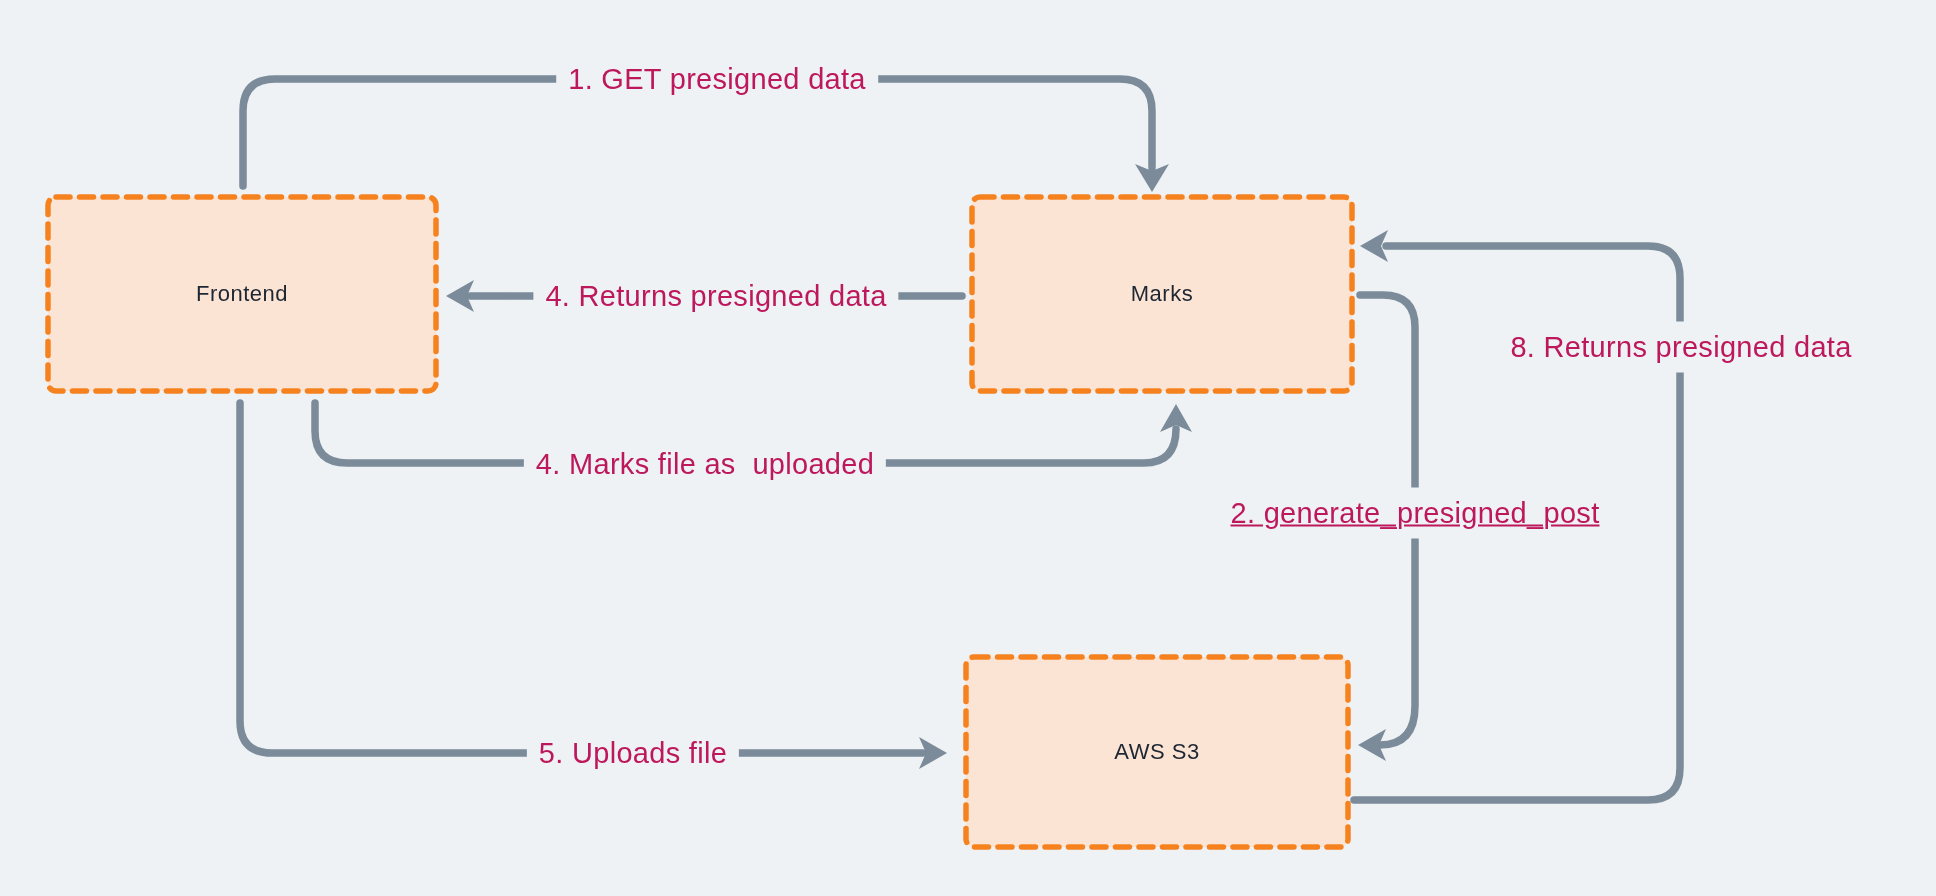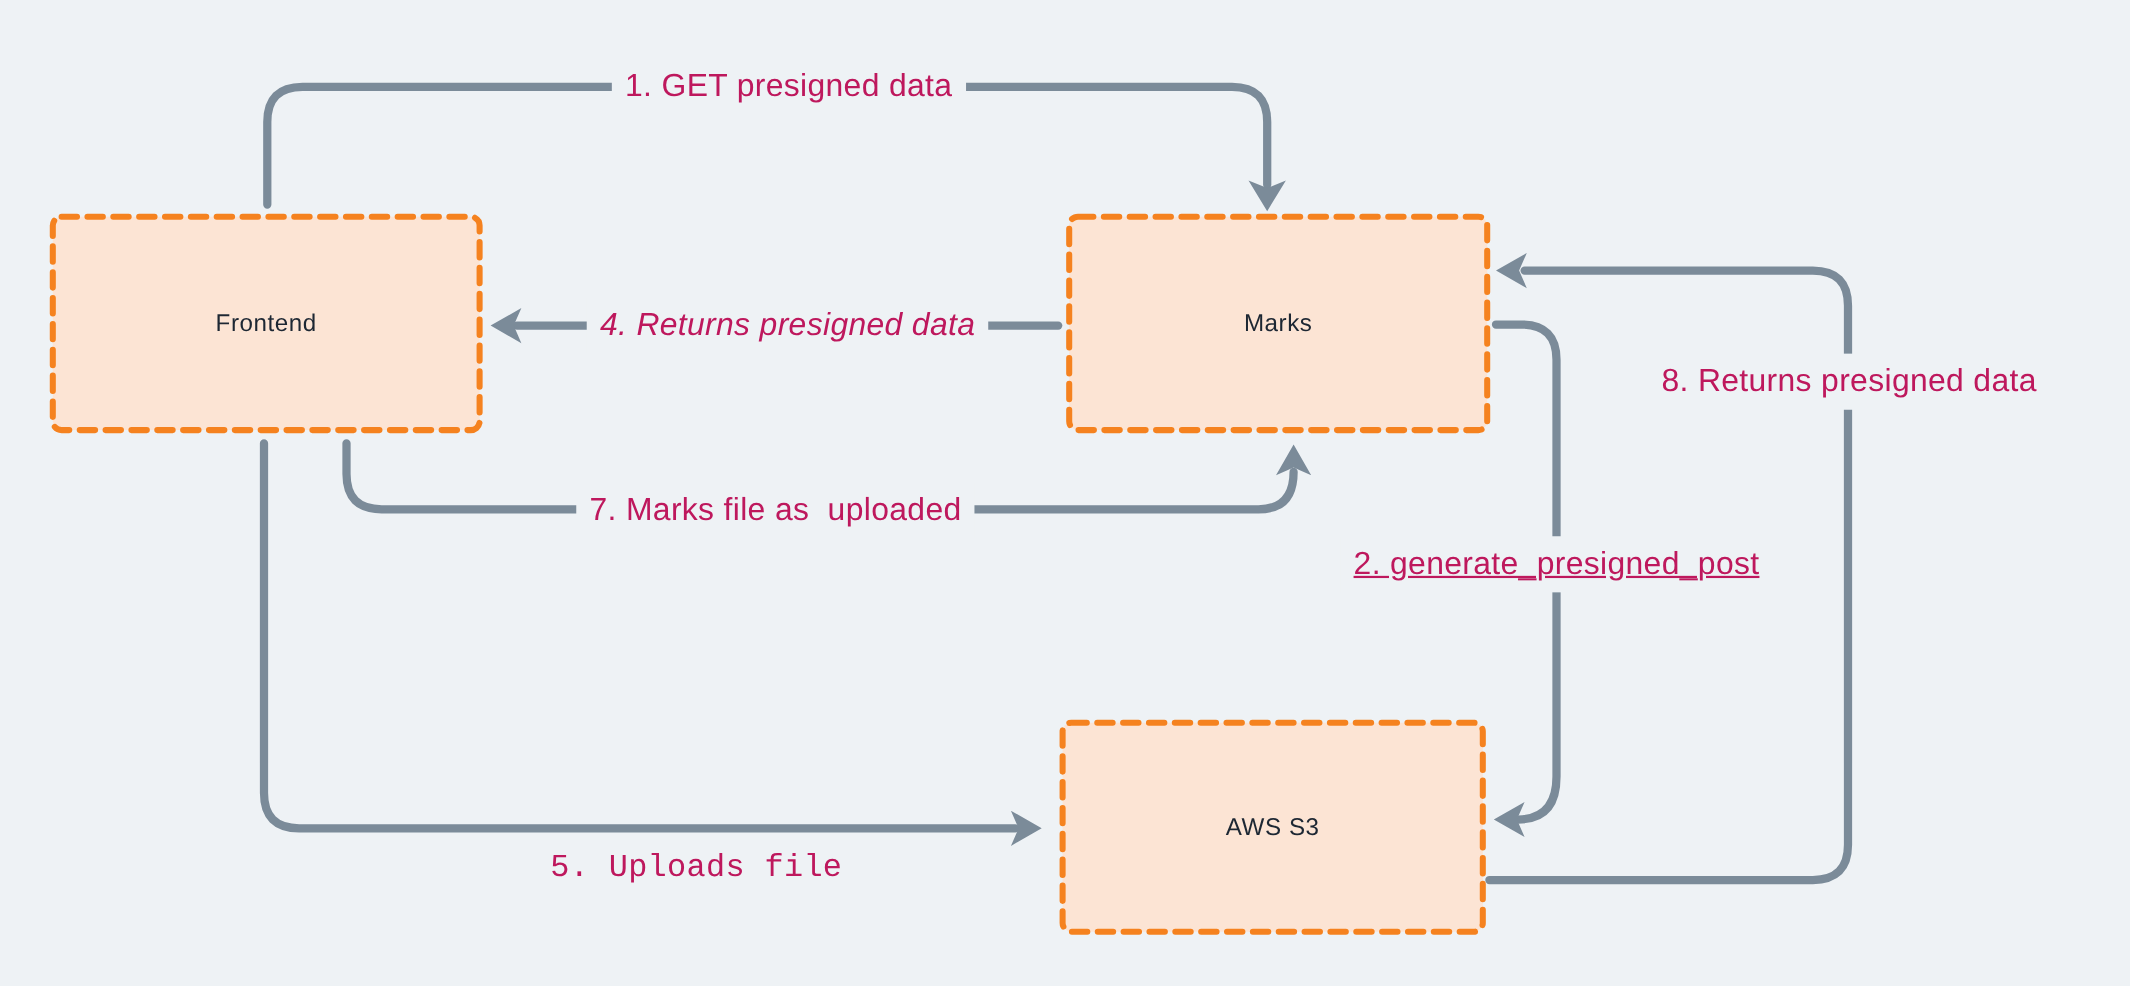--- a/index.html
+++ b/index.html
@@ -78,17 +78,17 @@
     </g>
   </svg>
 
   <div class="node-label" style="left:48px; top:197px; width:388px; height:194px;">Frontend</div>
   <div class="node-label" style="left:972px; top:197px; width:380px; height:194px;">Marks</div>
   <div class="node-label" style="left:966px; top:657px; width:382px; height:190px;text-align:right;">AWS S3</div>
 
   <div class="edge-label" style="left:717px; top:79px;">1. GET presigned data</div>
   <div class="edge-label" style="left:1415px; top:513px;text-decoration:underline;">2. generate_presigned_post</div>
   <div class="edge-label" style="left:1681px; top:347px;">8. Returns presigned data</div>
-  <div class="edge-label" style="left:716px; top:296px;font-style:italic;">4. Returns presigned data</div>
-  <div class="edge-label" style="left:633px; top:789px;font-family:Liberation Mono, monospace;">5. Uploads file</div>
-  <div class="edge-label" style="left:705px; top:464px;">7. Marks file as  uploaded</div>
+  <div class="edge-label" style="left:716px; top:296px;">4. Returns presigned data</div>
+  <div class="edge-label" style="left:633px; top:753px;">5. Uploads file</div>
+  <div class="edge-label" style="left:705px; top:464px;">4. Marks file as  uploaded</div>
 
 </div>
 
 </body></html>

